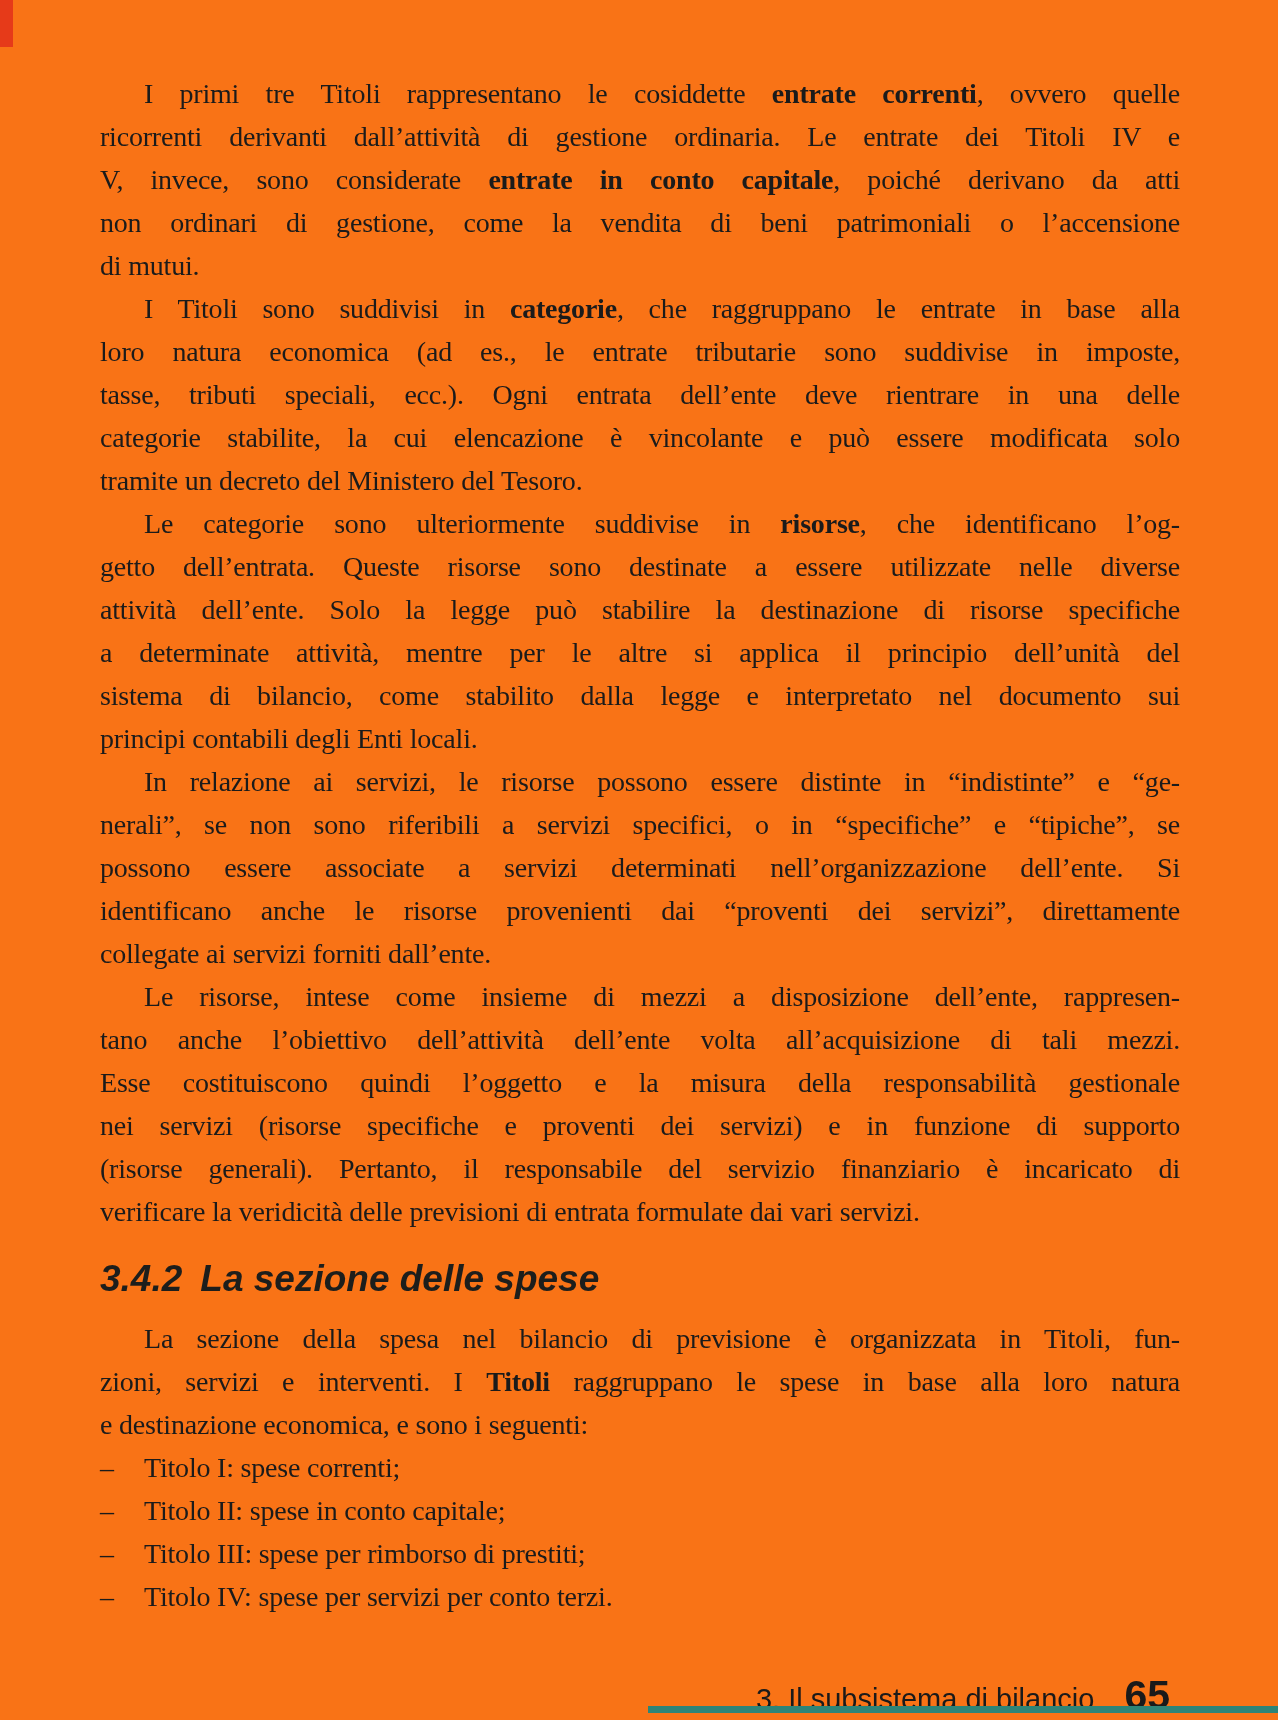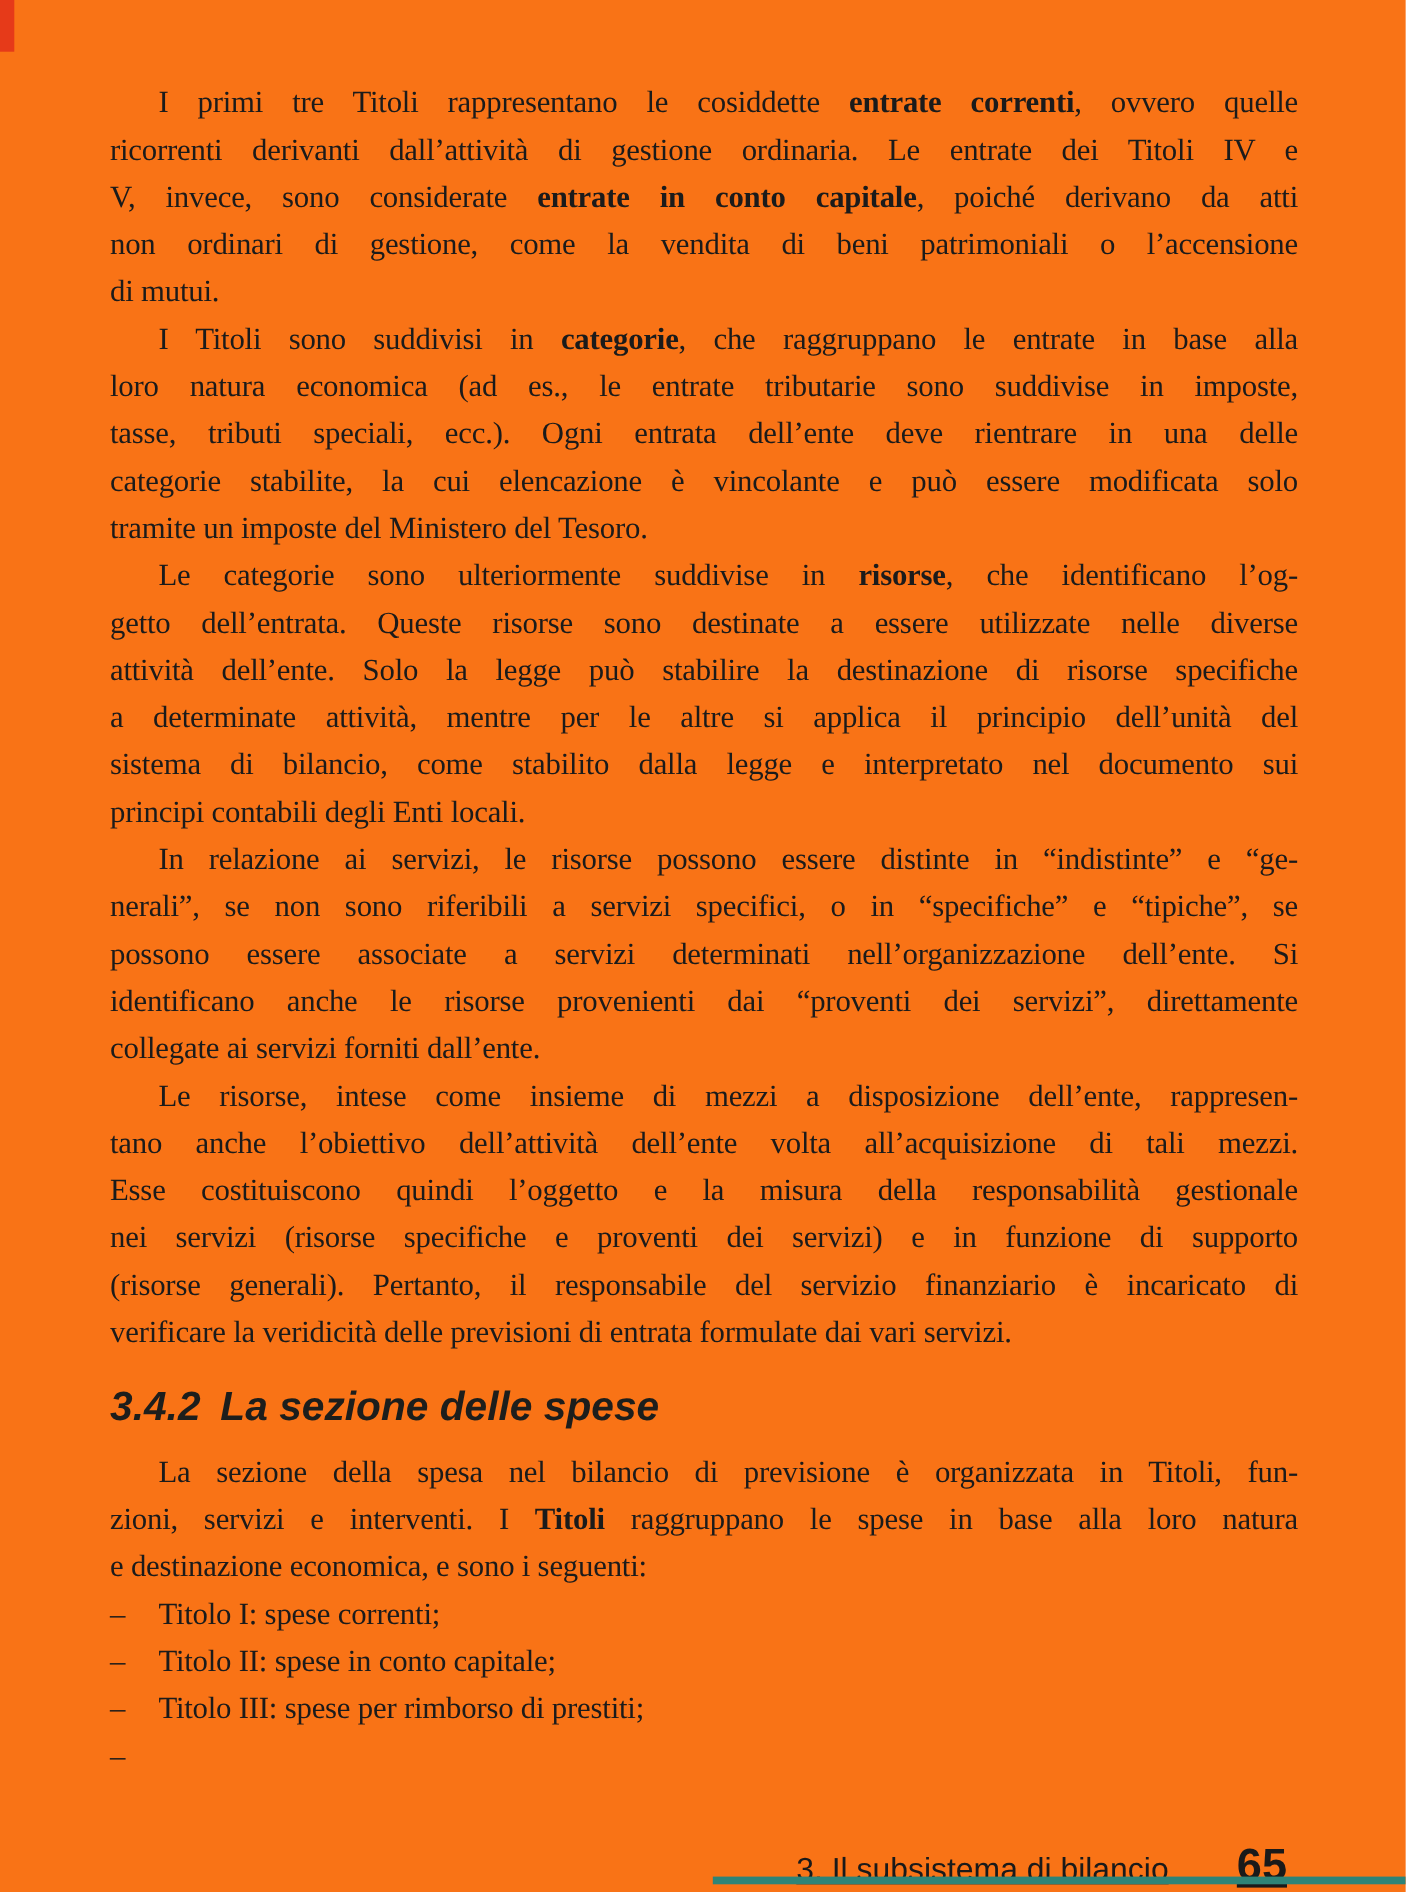--- a/index.html
+++ b/index.html
@@ -54,25 +54,24 @@
     letter-spacing: -0.2px;
     color: #1b1b1b;
   }
   .list .marker { flex: none; width: 44px; }
   .footer {
     position: absolute;
     top: 1672px;
     right: 108px;
     display: flex;
     align-items: baseline;
-    gap: 62px;
+    gap: 30px;
     font-family: "Liberation Sans", sans-serif;
     font-size: 29px;
     color: #1a1a1a;
-    text-decoration: underline;
   }
   .footer .pagenum { font-weight: 700; font-size: 41px; text-align: center; }
   .rule {
     position: absolute;
     left: 648px; right: 0;
     top: 1706px;
     height: 7px;
   }
 </style>
 </head>
@@ -86,21 +85,21 @@
     <section id="body-top">
         <div class="line indent">I primi tre Titoli rappresentano le cosiddette <strong>entrate correnti</strong>, ovvero quelle</div>
         <div class="line">ricorrenti derivanti dall’attività di gestione ordinaria. Le entrate dei Titoli IV e</div>
         <div class="line">V, invece, sono considerate <strong>entrate in conto capitale</strong>, poiché derivano da atti</div>
         <div class="line">non ordinari di gestione, come la vendita di beni patrimoniali o l’accensione</div>
         <div class="line last">di mutui.</div>
         <div class="line indent">I Titoli sono suddivisi in <strong>categorie</strong>, che raggruppano le entrate in base alla</div>
         <div class="line">loro natura economica (ad es., le entrate tributarie sono suddivise in imposte,</div>
         <div class="line">tasse, tributi speciali, ecc.). Ogni entrata dell’ente deve rientrare in una delle</div>
         <div class="line">categorie stabilite, la cui elencazione è vincolante e può essere modificata solo</div>
-        <div class="line last">tramite un imposte del Ministero del Tesoro.</div>
+        <div class="line last">tramite un decreto del Ministero del Tesoro.</div>
         <div class="line indent">Le categorie sono ulteriormente suddivise in <strong>risorse</strong>, che identificano l’og-</div>
         <div class="line">getto dell’entrata. Queste risorse sono destinate a essere utilizzate nelle diverse</div>
         <div class="line">attività dell’ente. Solo la legge può stabilire la destinazione di risorse specifiche</div>
         <div class="line">a determinate attività, mentre per le altre si applica il principio dell’unità del</div>
         <div class="line">sistema di bilancio, come stabilito dalla legge e interpretato nel documento sui</div>
         <div class="line last">principi contabili degli Enti locali.</div>
         <div class="line indent">In relazione ai servizi, le risorse possono essere distinte in “indistinte” e “ge-</div>
         <div class="line">nerali”, se non sono riferibili a servizi specifici, o in “specifiche” e “tipiche”, se</div>
         <div class="line">possono essere associate a servizi determinati nell’organizzazione dell’ente. Si</div>
         <div class="line">identificano anche le risorse provenienti dai “proventi dei servizi”, direttamente</div>
@@ -132,20 +131,21 @@
         <li>
           <span class="marker">–</span>
           <span>Titolo II: spese in conto capitale;</span>
         </li>
         <li>
           <span class="marker">–</span>
           <span>Titolo III: spese per rimborso di prestiti;</span>
         </li>
         <li>
           <span class="marker">–</span>
+          <span>Titolo IV: spese per servizi per conto terzi.</span>
         </li>
       </ul>
   </main>
 
   <footer class="footer">
     <span>3. Il subsistema di bilancio</span>
     <span class="pagenum">65</span>
   </footer>
 
   <div class="rule" style="background: rgb(46, 132, 119);"></div>

